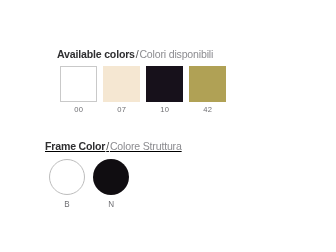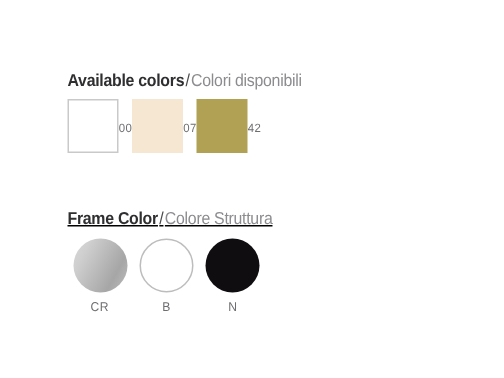--- a/index.html
+++ b/index.html
@@ -21,21 +21,21 @@
     width: 336px;
     height: 252px;
     background: #ffffff;
   }
 
   
   .section {
     position: absolute;
     left: 45px;
   }
-  #colors-section { top: 47px; }
+  #colors-section { top: 47px; margin-left: 12px; }
   #frame-section  { top: 139px; text-decoration: underline; }
 
   .section-heading {
     font-size: 11.5px;
     letter-spacing: -0.2px;
     white-space: nowrap;
     line-height: 14px;
     margin: 0;
     transform: scaleX(0.92);
     transform-origin: left center;
@@ -58,21 +58,21 @@
   .swatch-row {
     position: absolute;
     left: 0;
     top: 19px;
     display: flex;
     gap: 0px;
   }
   .swatch-cell {
     width: 43px;
     display: flex;
-    flex-direction: row;
+    flex-direction: column;
     align-items: center;
   }
   .swatch-chip {
     width: 37px;
     height: 36px;
     box-sizing: border-box;
   }
   .swatch-chip.outlined {
     border: 1px solid #c9c9c9;
   }
@@ -131,35 +131,35 @@
     <div class="swatch-row" id="swatch-row">
         <div class="swatch-cell">
           <div class="swatch-chip outlined" style="background: rgb(255, 255, 255);"></div>
           <div class="swatch-label">00</div>
         </div>
         <div class="swatch-cell">
           <div class="swatch-chip" style="background: rgb(245, 231, 210);"></div>
           <div class="swatch-label">07</div>
         </div>
         <div class="swatch-cell">
+          <div class="swatch-chip" style="background: rgb(23, 17, 27);"></div>
+          <div class="swatch-label">10</div>
+        </div>
+        <div class="swatch-cell">
           <div class="swatch-chip" style="background: rgb(176, 161, 85);"></div>
           <div class="swatch-label">42</div>
         </div>
       </div>
   </div>
 
   <div class="section" id="frame-section">
     <div class="section-heading">
       <span class="heading-en">Frame Color</span><span class="heading-sep">/</span><span class="heading-it">Colore Struttura</span>
     </div>
     <div class="circle-row" id="circle-row">
-        <div class="circle-cell">
-          <div class="circle-chip chrome"></div>
-          <div class="circle-label">CR</div>
-        </div>
         <div class="circle-cell">
           <div class="circle-chip outlined"></div>
           <div class="circle-label">B</div>
         </div>
         <div class="circle-cell">
           <div class="circle-chip" style="background: rgb(16, 13, 17);"></div>
           <div class="circle-label">N</div>
         </div>
       </div>
   </div>

